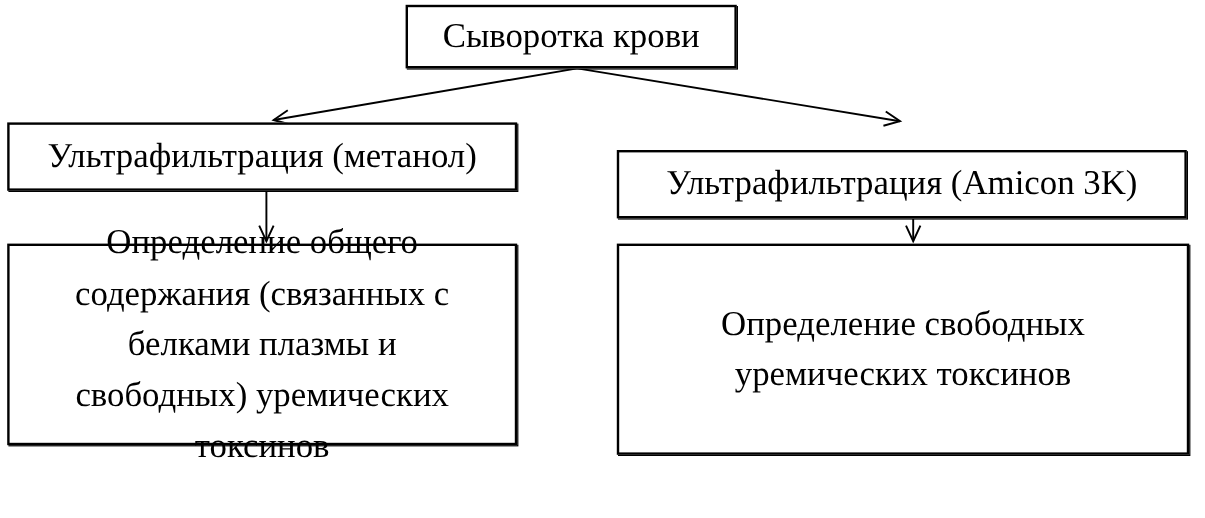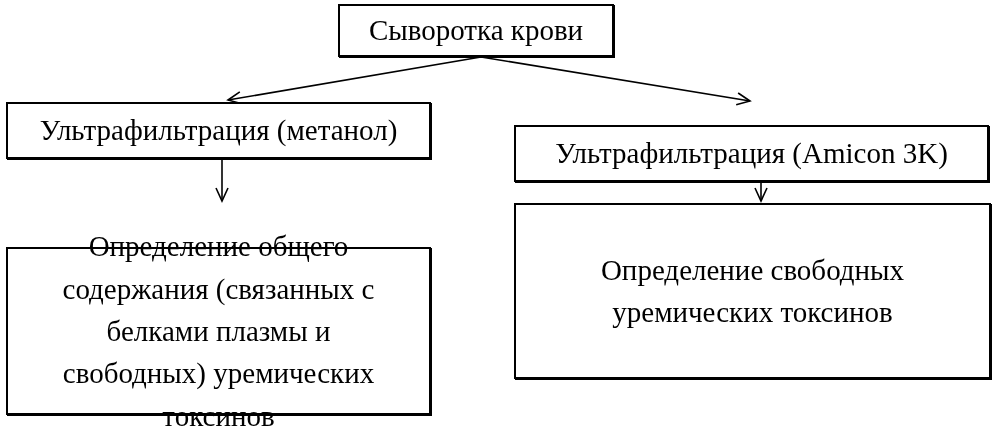--- a/index.html
+++ b/index.html
@@ -38,21 +38,21 @@
   .node .label {
     display: block;
     font-size: 29px;
     line-height: 1.46;
     white-space: pre-line;
     color: #000000;
   }
   .node-root        { left: 338px; top: 4px;   width: 276px; height: 53px;  }
   .node-mid-left    { left: 6px;   top: 102px; width: 425px; height: 57px;  }
   .node-mid-right   { left: 514px; top: 101px; width: 475px; height: 57px; margin-top: 24px;  }
-  .node-bot-left    { left: 6px;   top: 203px; width: 425px; height: 168px; margin-top: 44px; }
+  .node-bot-left    { left: 6px;   top: 203px; width: 425px; height: 168px; }
   .node-bot-right   { left: 514px; top: 203px; width: 477px; height: 176px; }
 </style>
 </head>
 <body>
 
 <div class="canvas">
 
   <svg class="arrow-layer" viewBox="0 0 1004 432" aria-hidden="true">
     <defs>
       <marker id="openArrow" markerUnits="userSpaceOnUse" markerWidth="18" markerHeight="18" refX="15" refY="8" orient="auto-start-reverse">

